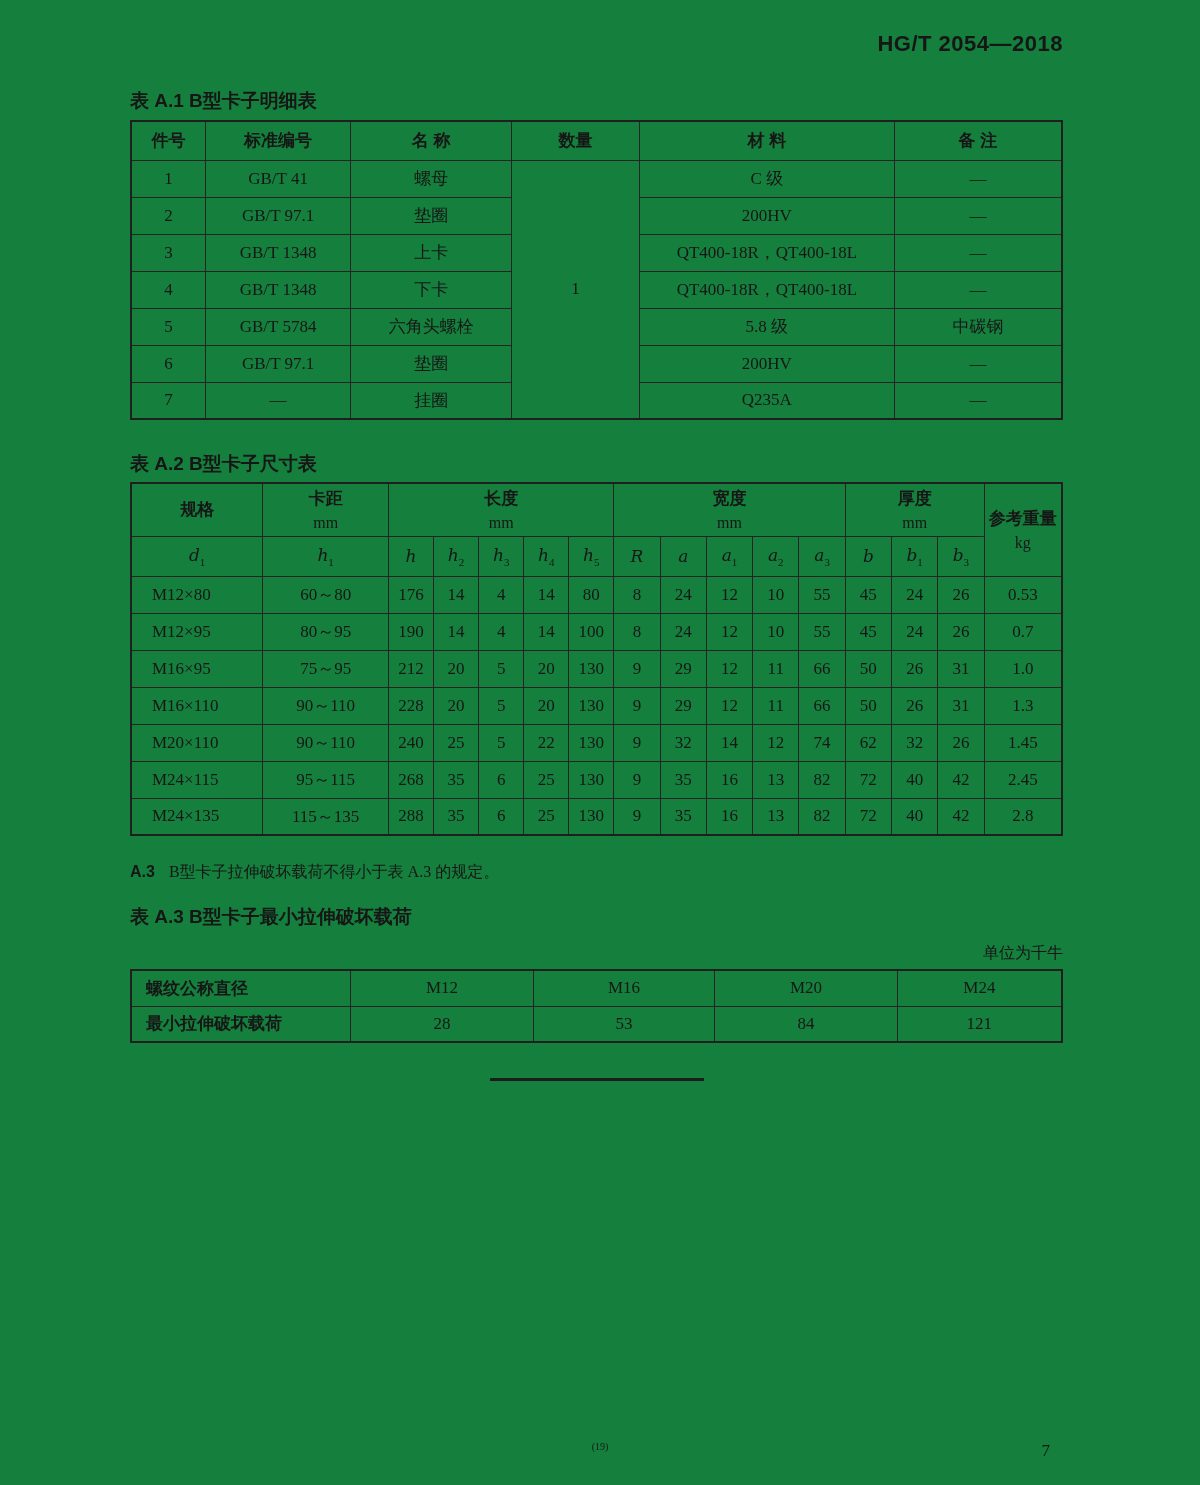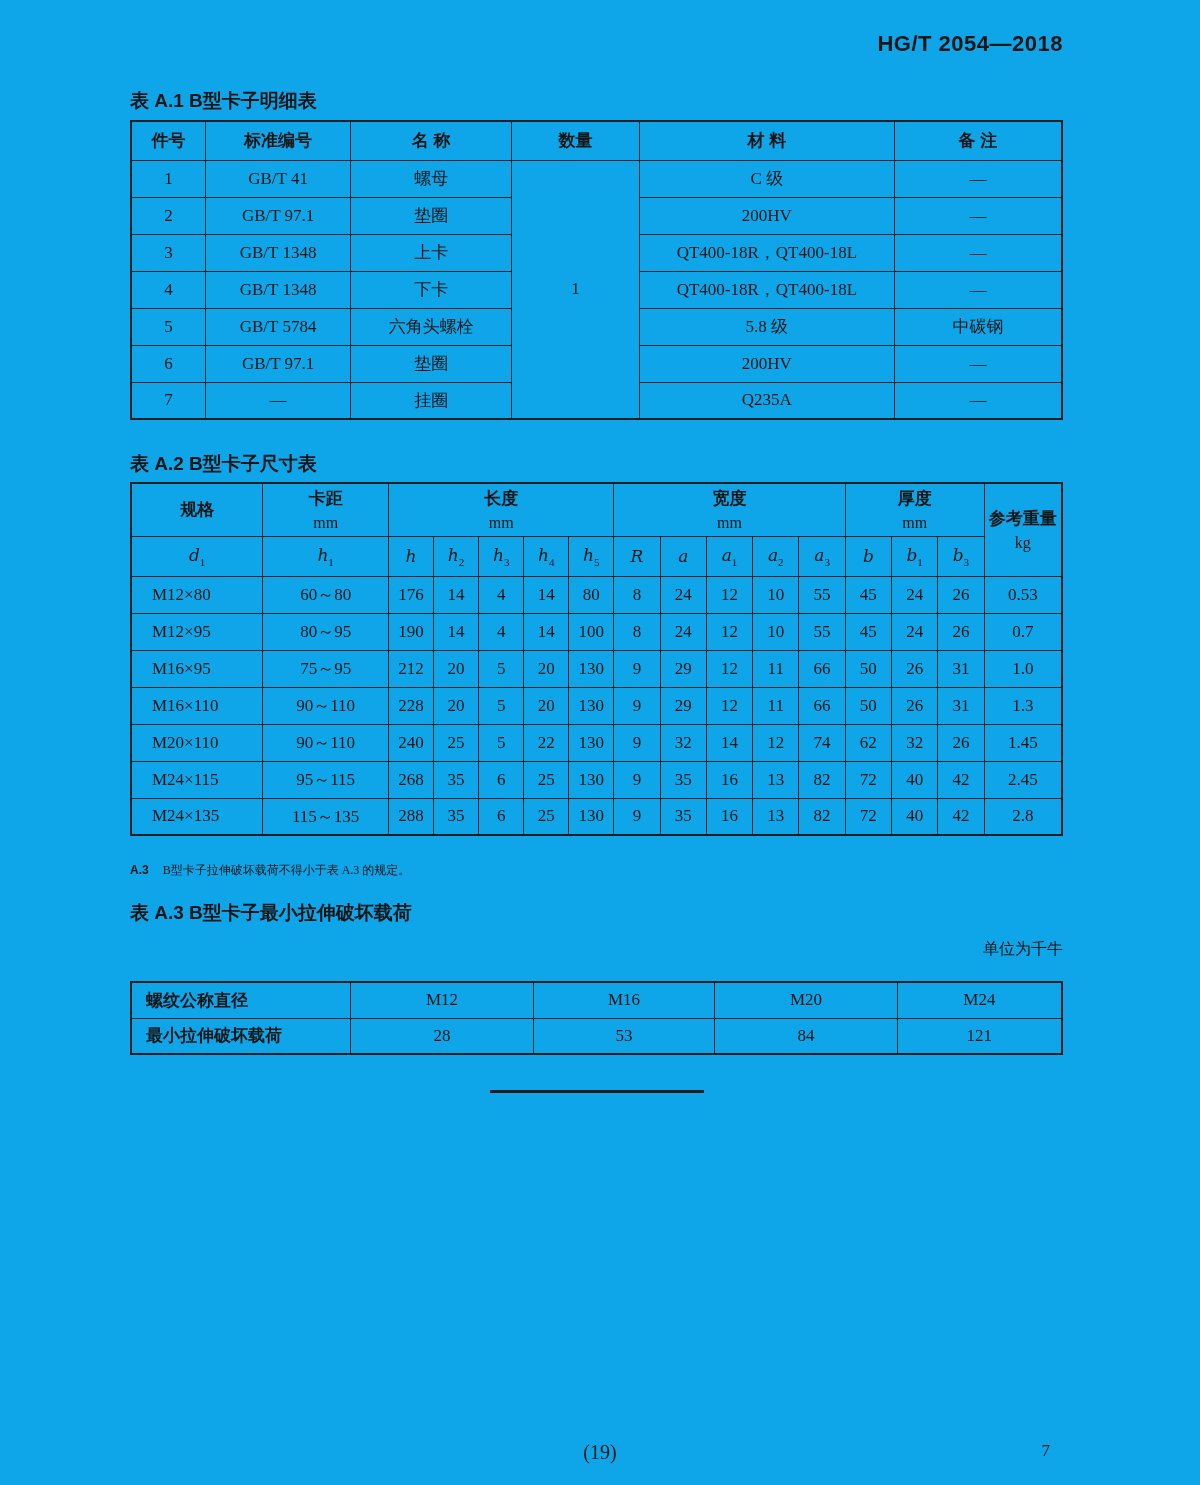--- a/index.html
+++ b/index.html
@@ -1,20 +1,20 @@
 <!DOCTYPE html>
 <html><head>
 <meta charset="utf-8">
 <style>
   * { box-sizing: border-box; }
   html,body { margin:0; padding:0; background:#ffffff; }
   .page {
     position:relative;
     width:1200px; height:1485px;
-    background:#0ea5e9;
+    background:#15803d;
     color:#161616;
     font-family:"Liberation Serif","DejaVu Serif",serif;
     overflow:hidden;
   }
   .content { position:absolute; left:130px; top:0; width:933px; }
 
   .doc-number {
     padding-top:31px;
     text-align:right;
     font-family:"Liberation Sans","DejaVu Sans",sans-serif;
@@ -64,49 +64,49 @@
   }
   .sym i {
     font-family:"DejaVu Serif","Liberation Serif",serif;
     font-style:italic; font-weight:normal; font-size:17px;
   }
   .sym sub { font-size:11px; font-weight:normal;
     font-family:"Liberation Serif","DejaVu Serif",serif; position:relative; top:1px; }
 
   .clause {
     margin:26px 0 0 0;
-    font-size:12px;
+    font-size:16px;
   }
   .clause-no {
     font-family:"Liberation Sans","DejaVu Sans",sans-serif;
     font-weight:bold;
     margin-right:14px;
   }
   .unit-note {
     margin-top:13px;
     text-align:right;
     font-family:"Liberation Sans","DejaVu Sans",sans-serif;
     font-size:16px;
   }
-  #table-a3 { margin-top:21px;padding-left:44px; }
+  #table-a3 { margin-top:5px;padding-left:44px; }
   #table-a3 tr { height:36px; }
   #table-a3 td.rowlabel {
     text-align:left; padding-left:14px;
     font-family:"Liberation Sans","DejaVu Sans",sans-serif;
     font-weight:bold;
   }
 
   .end-divider {
     margin:35px auto 0 auto;
     width:214px; height:0;
     border-top:3px solid #1c1c1c;
   }
   .footer-center {
     position:absolute; top:1441px; left:0; width:100%;
-    text-align:center; font-size:20px;
+    text-align:center; font-size:10px;
     font-family:"Liberation Serif","DejaVu Serif",serif;
   }
   .footer-page {
     position:absolute; top:1441px; right:150px;
     font-size:17px;
     font-family:"Liberation Serif","DejaVu Serif",serif;
   }
 </style>
 </head>
 <body>

